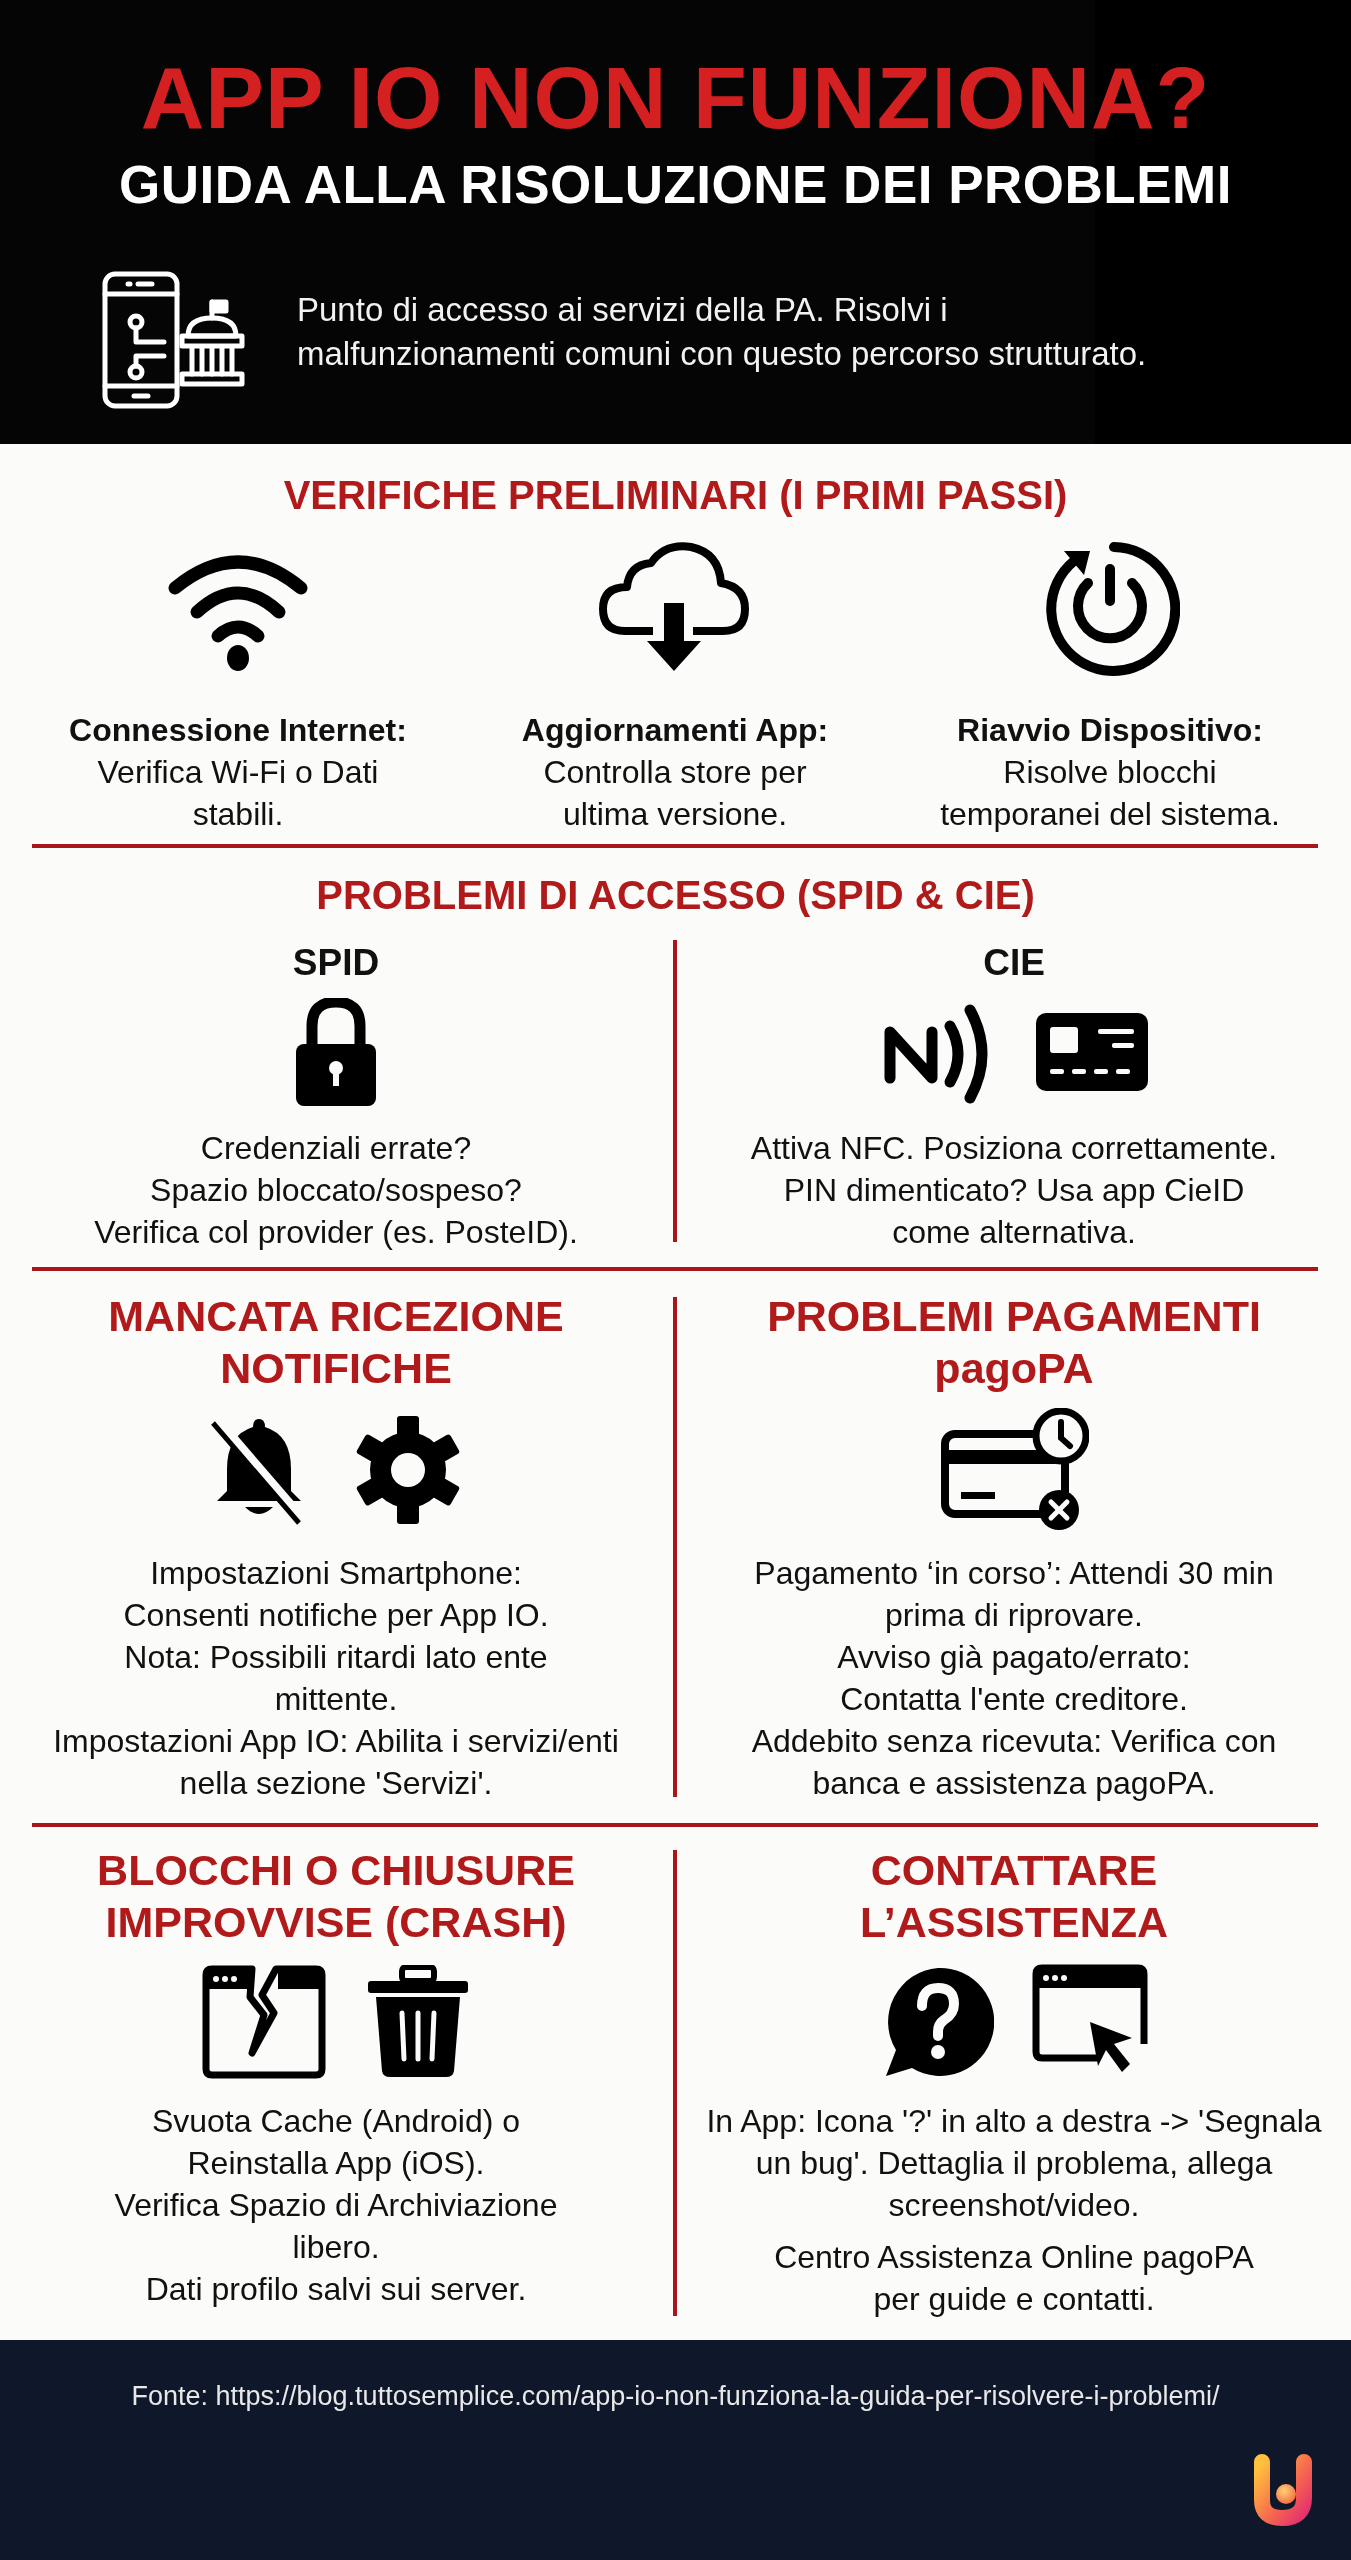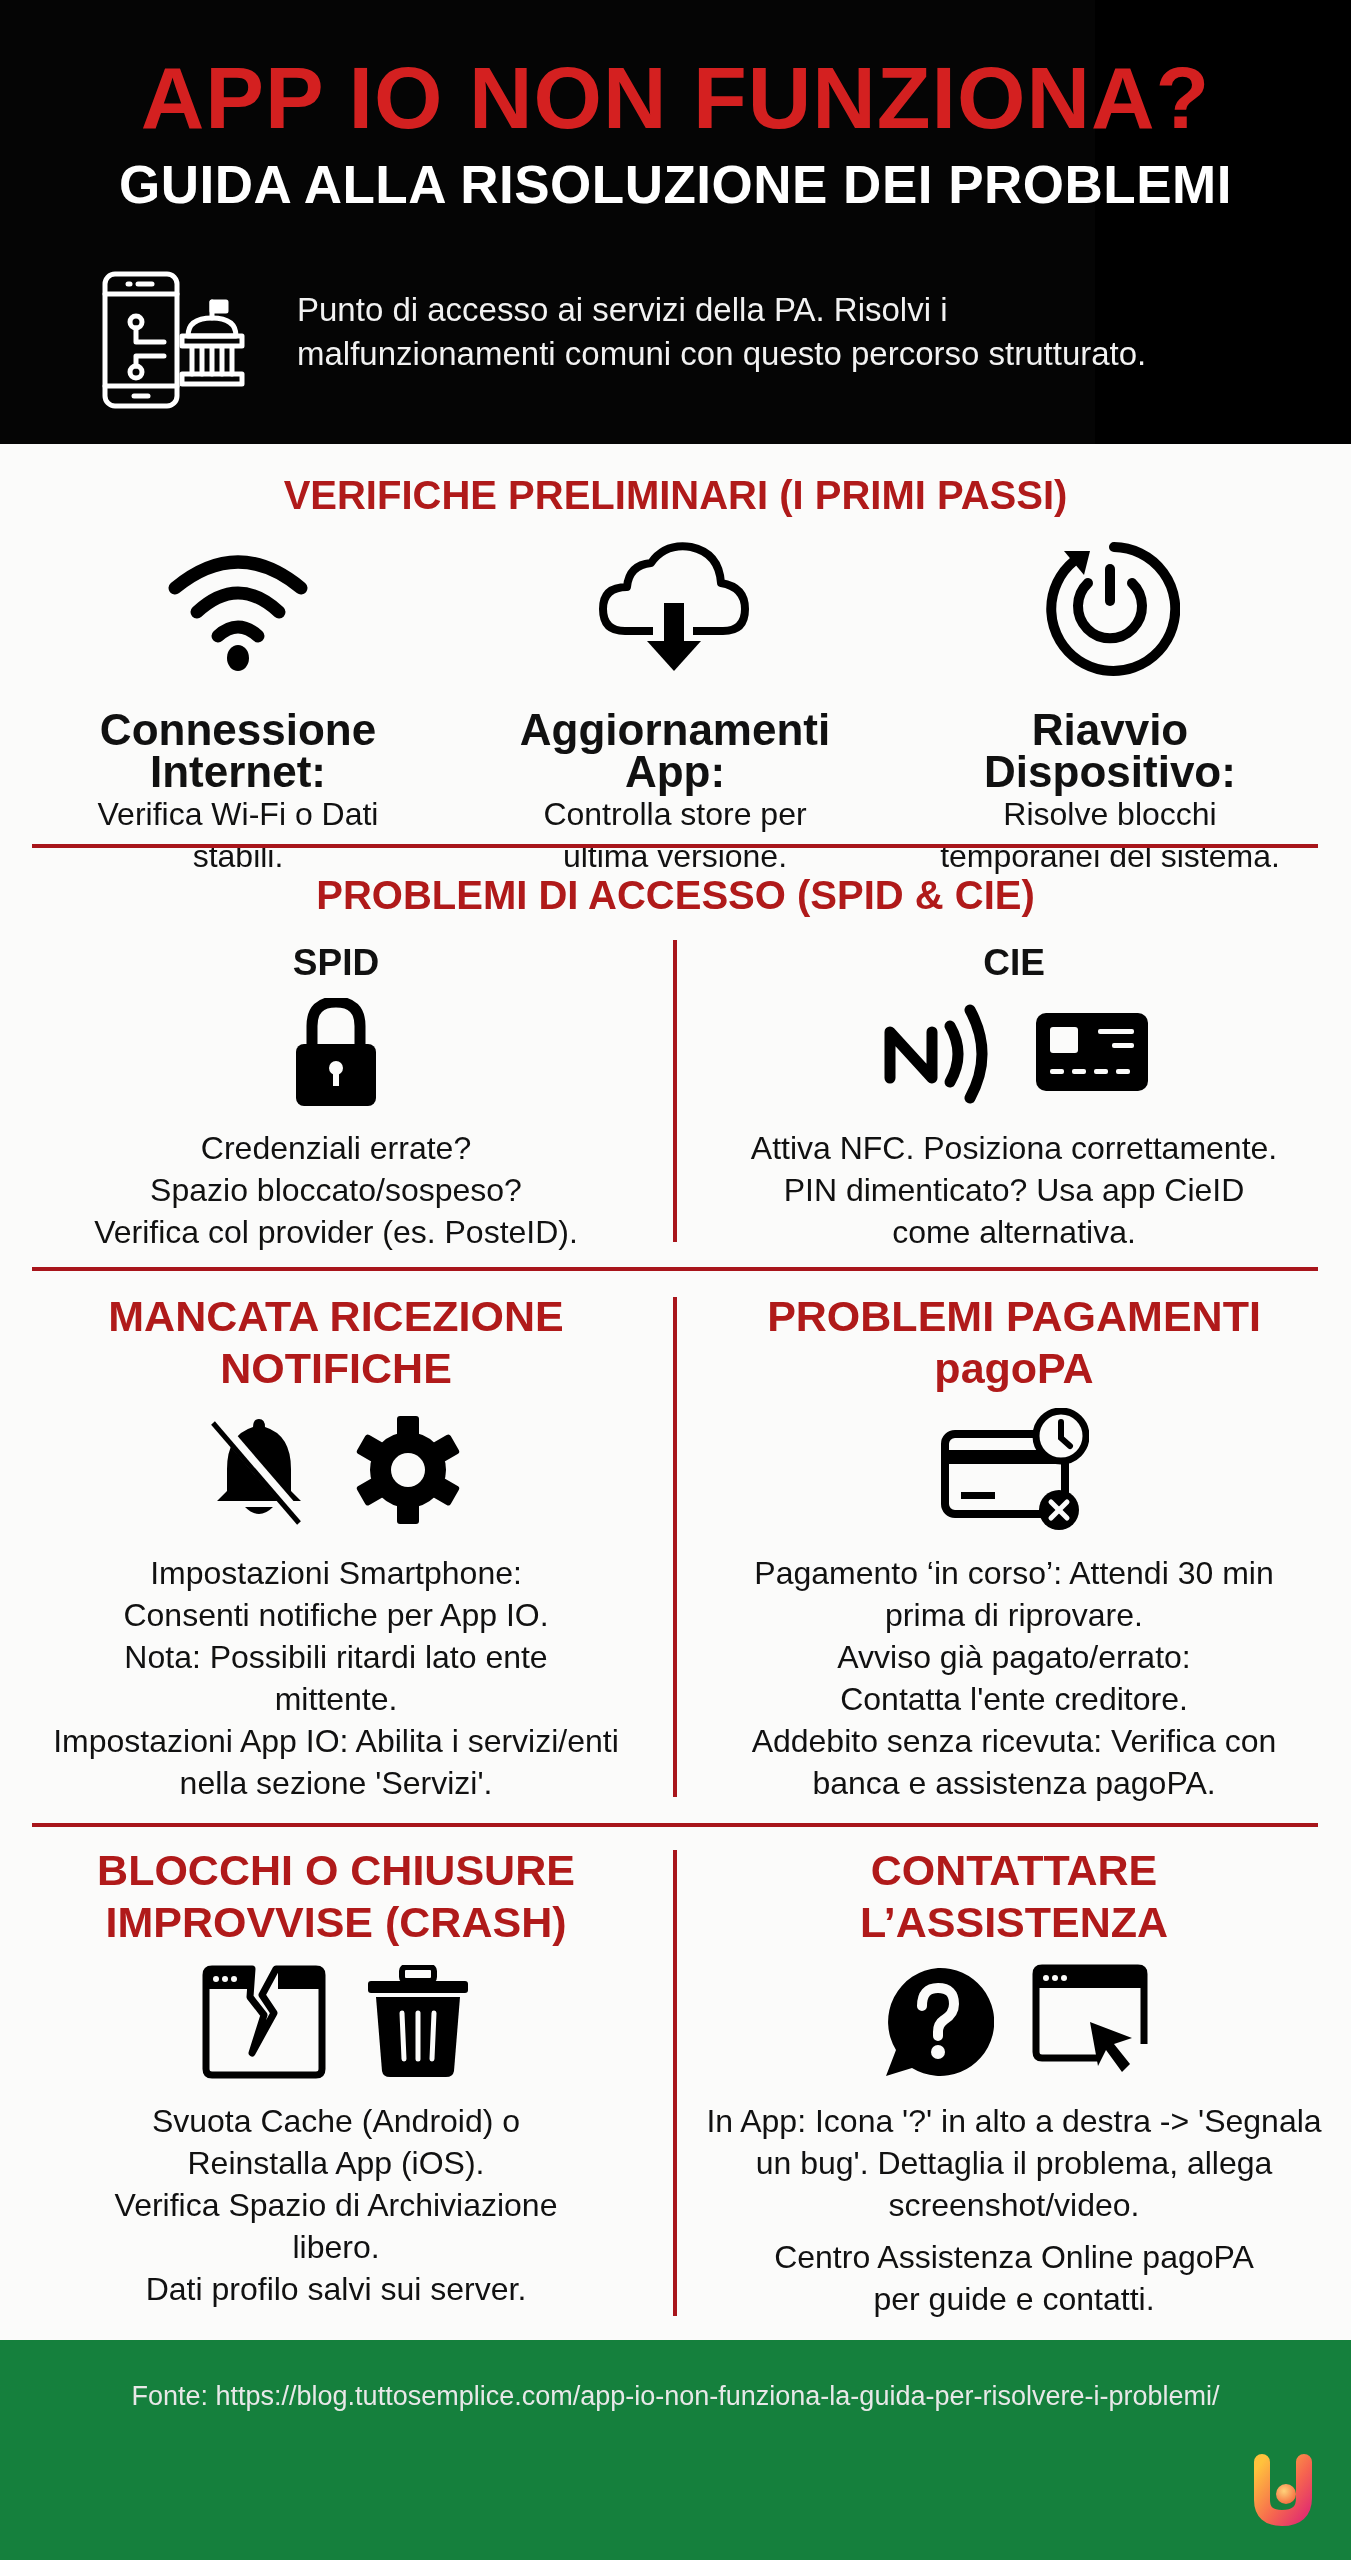--- a/index.html
+++ b/index.html
@@ -17,33 +17,33 @@
 
   
   .main { position: absolute; left: 0; top: 444px; width: 1351px; height: 1896px; background: #fbfbfa; }
 
   .sec-title { position: absolute; left: 0; width: 1351px; text-align: center; font-weight: bold; color: #b01a1a; font-size: 40px; line-height: 50px; }
   .hdiv { position: absolute; left: 32px; width: 1286px; height: 4px; background: #a8151b; }
   .vdiv { position: absolute; left: 673px; width: 4px; background: #a8151b; }
 
   .col3 { position: absolute; width: 400px; text-align: center; }
   .col3 .ic { height: 140px; display: flex; justify-content: center; align-items: center; }
-  .col3 .lbl { font-weight: bold; font-size: 44px; line-height: 42px; margin-top: 30px; }
+  .col3 .lbl { font-weight: bold; font-size: 32px; line-height: 42px; margin-top: 30px; }
   .col3 .desc { font-size: 32px; line-height: 42px; }
 
   .half { position: absolute; width: 640px; text-align: center; }
   .half .sub { font-weight: bold; font-size: 37px; line-height: 46px; color: #111; }
   .half .h2 { font-weight: bold; font-size: 43px; line-height: 52px; color: #b01a1a; }
   .icons-row { display: flex; justify-content: center; align-items: center; gap: 36px; }
   .body-text { font-size: 32px; line-height: 42px; color: #111; }
   .body-text b { font-weight: normal; }
   .para { margin: 0; }
 
   
-  .footer { position: absolute; left: 0; top: 2340px; width: 1351px; height: 220px; background: #15803d; }
+  .footer { position: absolute; left: 0; top: 2340px; width: 1351px; height: 220px; background: #0f172a; }
   .source { position: absolute; left: 0; width: 1351px; top: 38px; text-align: center; color: #e8e8e8; font-size: 27px; line-height: 36px; }
   .logo { position: absolute; left: 1248px; top: 2452px; width: 72px; width: 72px; height: 80px; }
 </style>
 </head>
 <body>
 
 <div class="header">
   <div class="title">APP IO NON FUNZIONA?</div>
   <div class="subtitle">GUIDA ALLA RISOLUZIONE DEI PROBLEMI</div>
 

